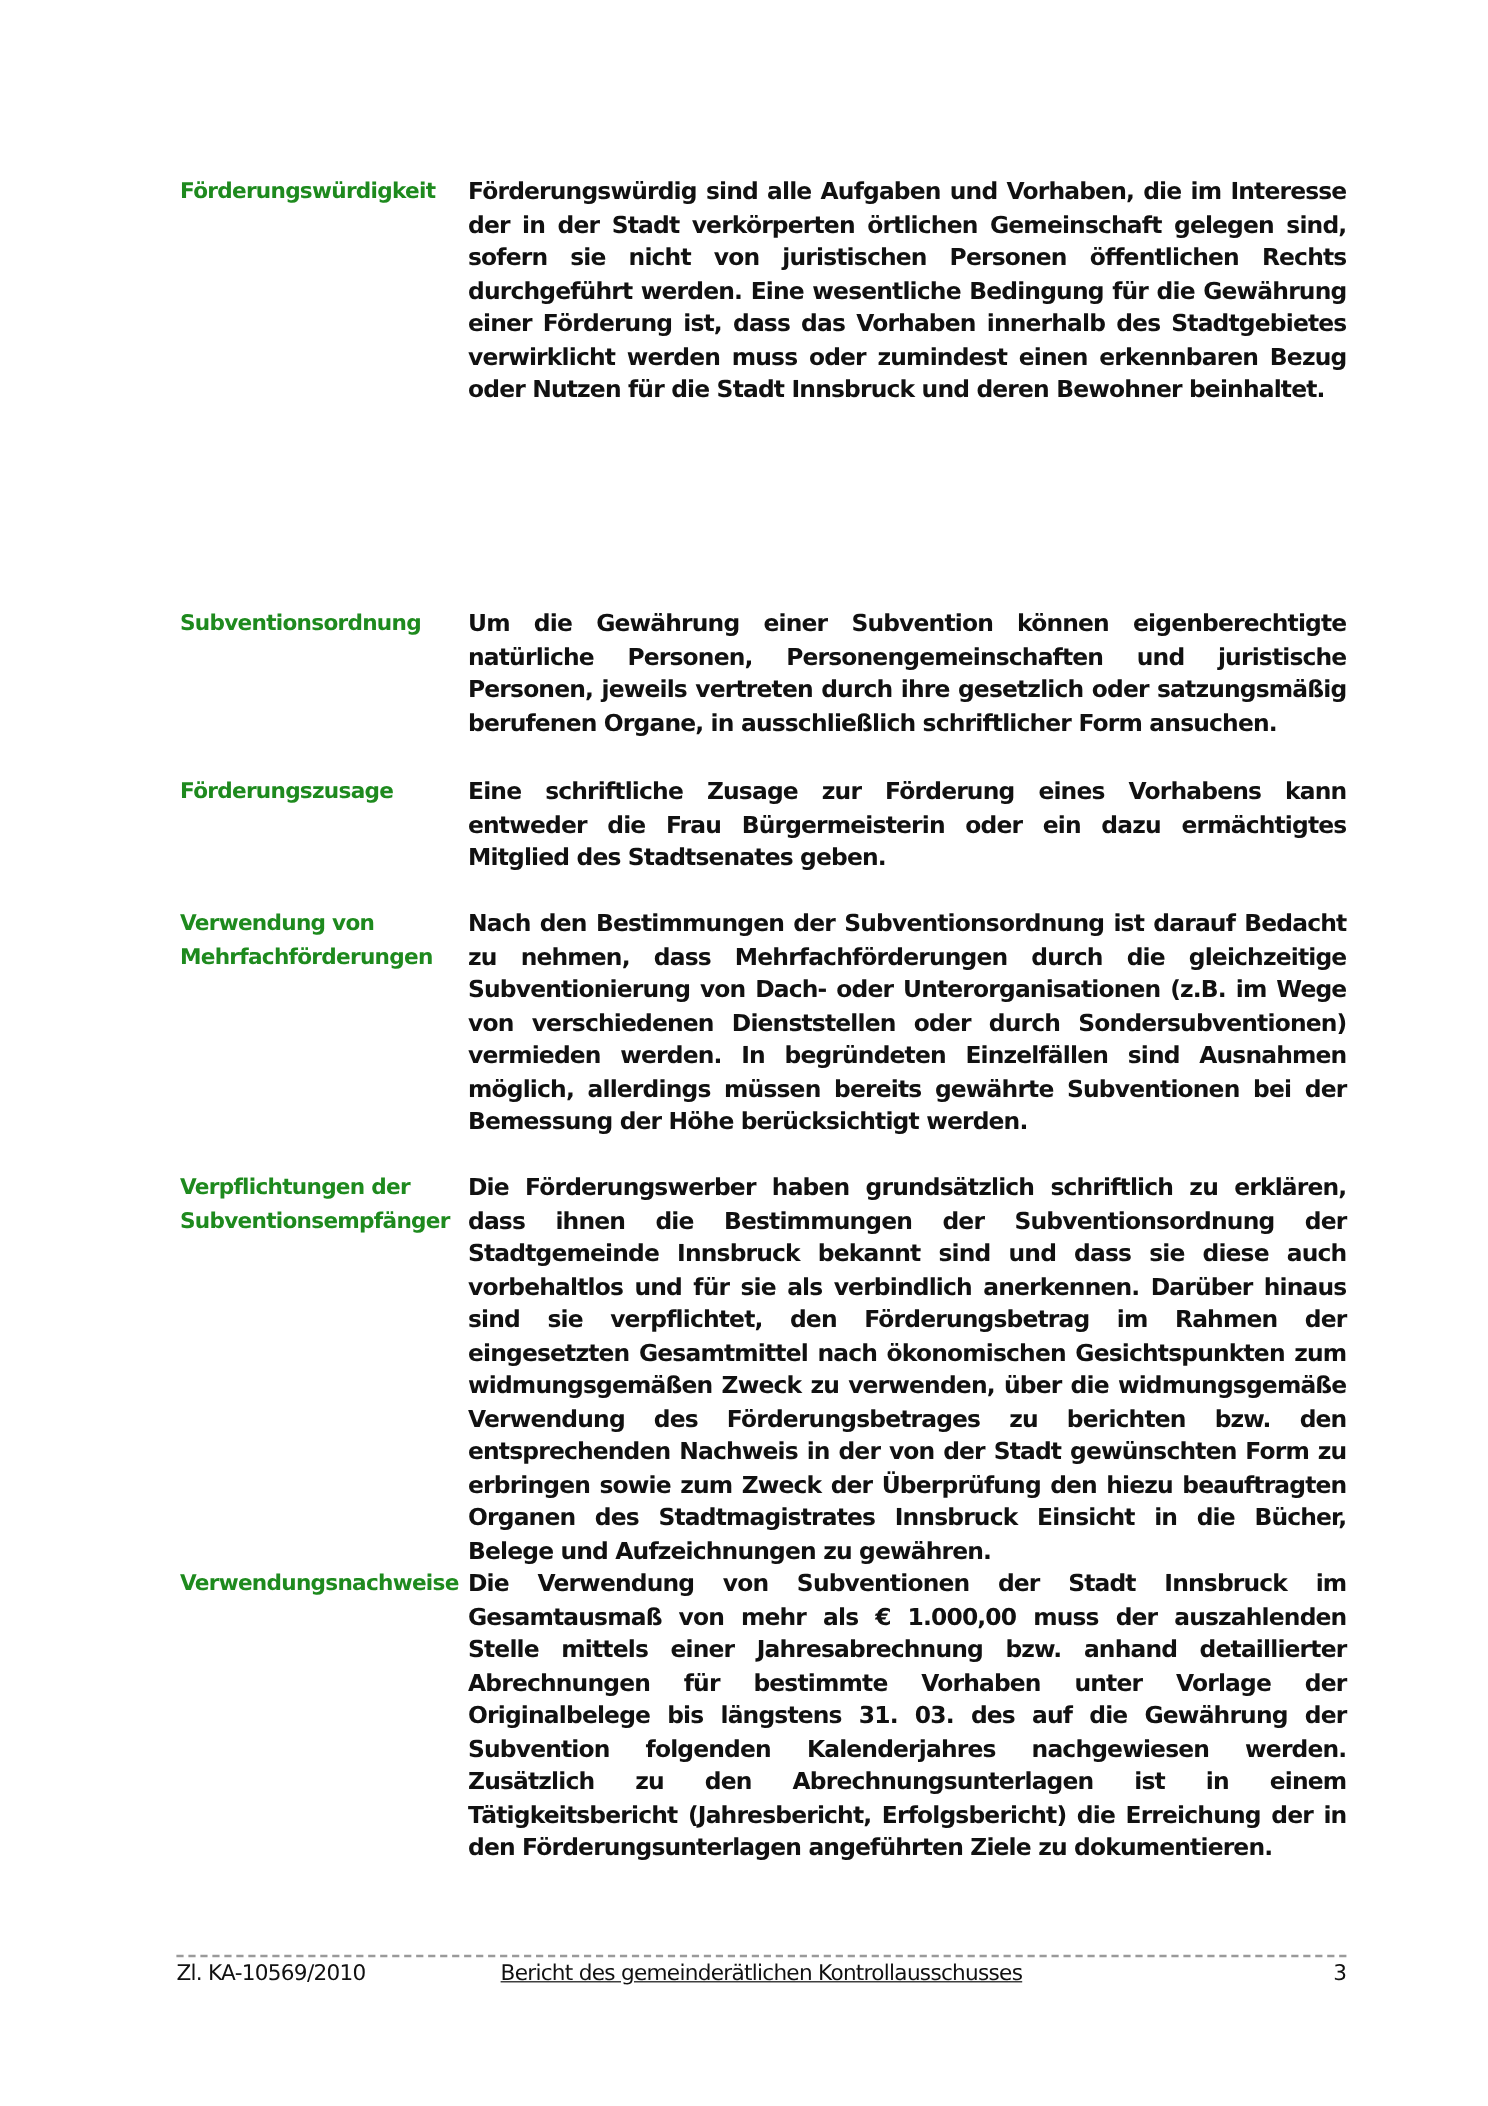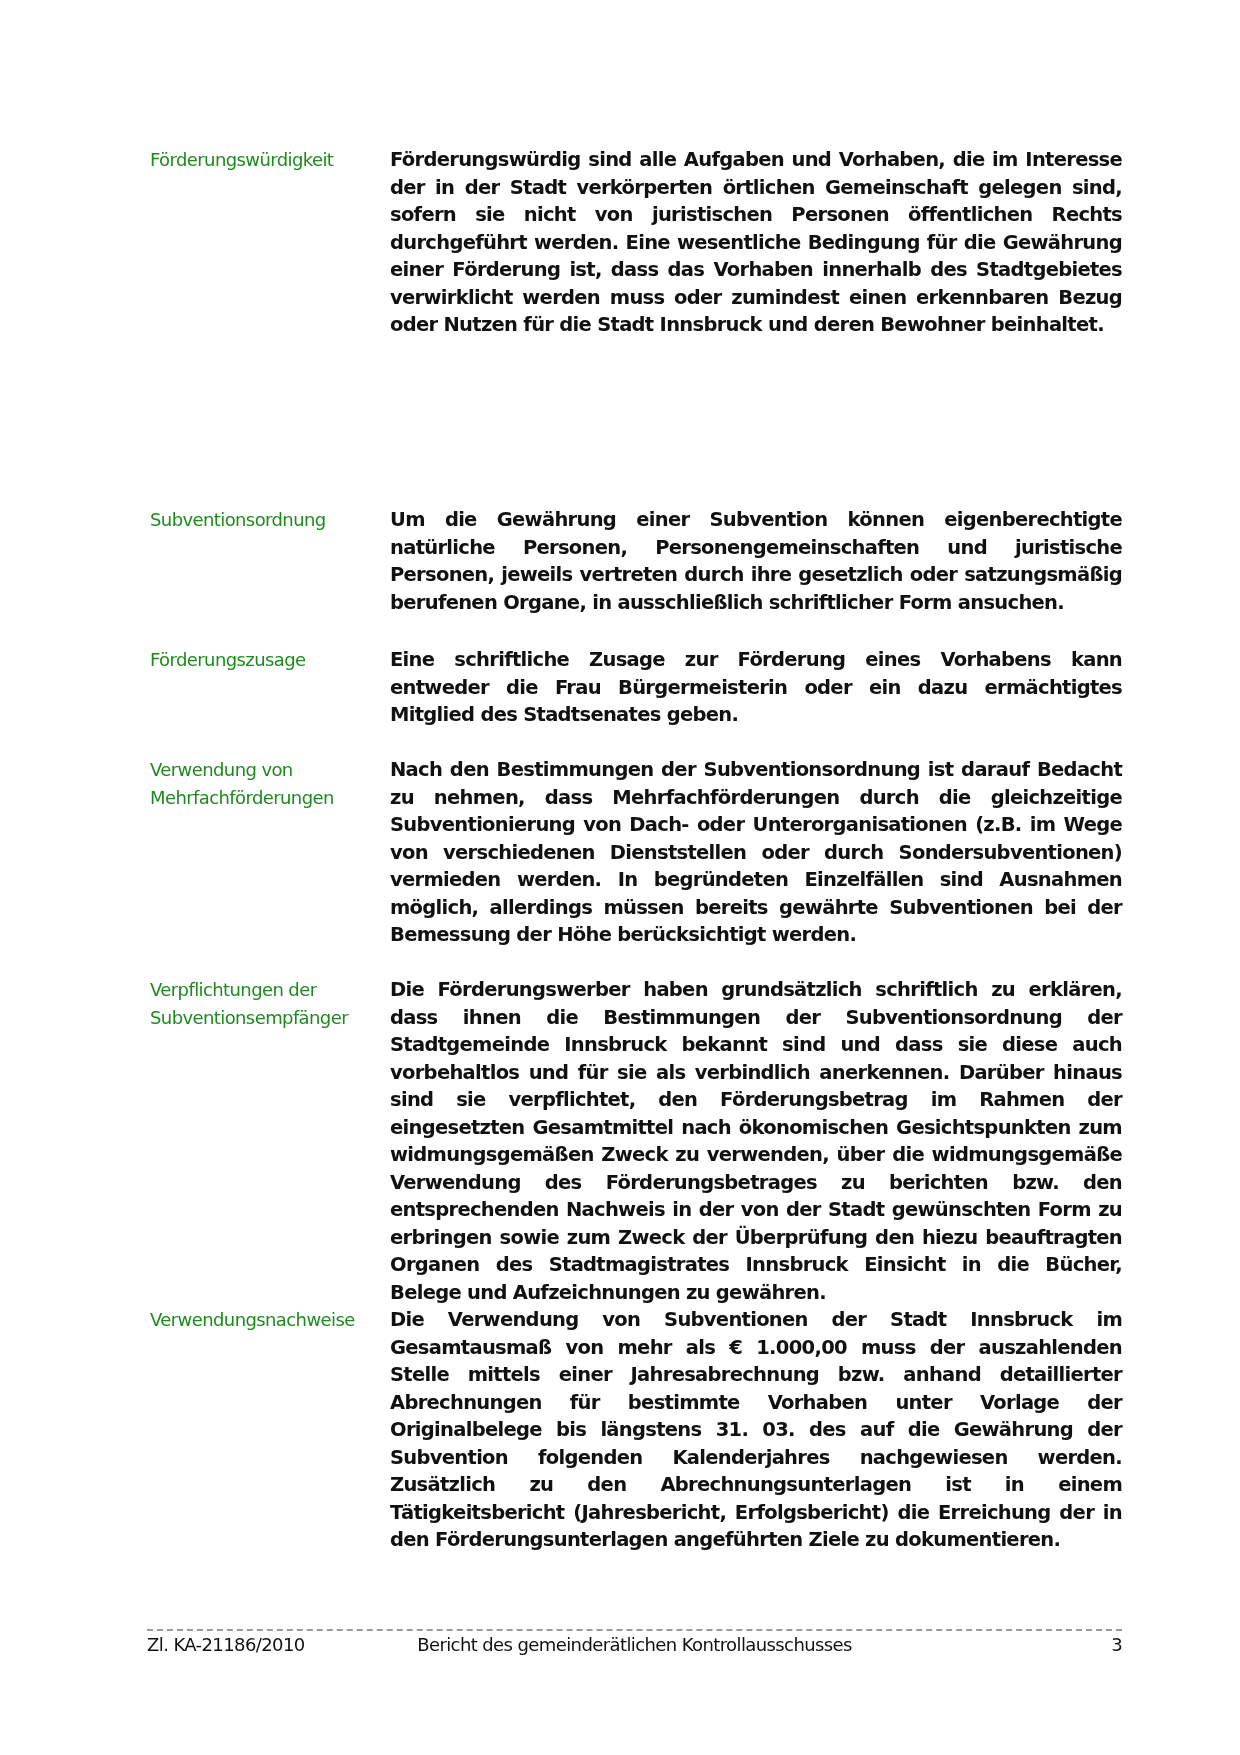--- a/index.html
+++ b/index.html
@@ -1,29 +1,29 @@
 <!DOCTYPE html>
 <html><head>
 <meta charset="utf-8">
 <style>
   html, body { margin: 0; padding: 0; background: #ffffff; }
   body { width: 1240px; height: 1755px; position: relative; overflow: hidden;
          font-family: "DejaVu Sans", "Liberation Sans", sans-serif; color: #111; }
   .section { position: absolute; left: 150px; width: 972px; }
   .label { position: absolute; left: 0; top: 0; width: 225px; color: #1e8a1e;
-           font-size: 18px; line-height: 27.5px; letter-spacing: -0.6px; }
+           font-size: 18px; line-height: 27.5px; letter-spacing: -0.6px; font-weight: bold; }
   .body { position: absolute; left: 240px; width: 732px; font-size: 19.5px;
           line-height: 27.5px; text-align: justify; letter-spacing: -0.7px; font-weight: bold; }
   .body p { margin: 0 0 27.5px 0; }
   .body p:last-child { margin-bottom: 0; }
   .footer { position: absolute; left: 147px; width: 975px; top: 1629px;
             border-top: 2px dashed #9a9a9a; }
   .footer span { position: absolute; top: 3px; font-size: 18px; letter-spacing: -0.6px; color: #111; }
   .f-left { left: 0; }
-  .f-center { left: 0; right: 0; text-align: center; }
+  .f-center { left: 0; right: 0; text-align: center; text-decoration: underline; }
   .f-right { right: 0; }
 </style>
 </head>
 <body>
 
 <div class="section" style="top:146px;">
   <div class="label">Förderungswürdigkeit</div>
   <div class="body">
     <p>Förderungswürdig sind alle Aufgaben und Vorhaben, die im Interesse der in der Stadt verkörperten örtlichen Gemeinschaft gelegen sind, sofern sie nicht von juristischen Personen öffentlichen Rechts durchgeführt werden. Eine wesentliche Bedingung für die Gewährung einer Förderung ist, dass das Vorhaben innerhalb des Stadtgebietes verwirklicht werden muss oder zumindest einen erkennbaren Bezug oder Nutzen für die Stadt Innsbruck und deren Bewohner beinhaltet.</p>
   </div>
@@ -58,16 +58,16 @@
 </div>
 
 <div class="section" style="top:1306px;">
   <div class="label">Verwendungsnachweise</div>
   <div class="body">
     <p>Die Verwendung von Subventionen der Stadt Innsbruck im Gesamtausmaß von mehr als € 1.000,00 muss der auszahlenden Stelle mittels einer Jahresabrechnung bzw. anhand detaillierter Abrechnungen für bestimmte Vorhaben unter Vorlage der Originalbelege bis längstens 31. 03. des auf die Gewährung der Subvention folgenden Kalenderjahres nachgewiesen werden. Zusätzlich zu den Abrechnungsunterlagen ist in einem Tätigkeitsbericht (Jahresbericht, Erfolgsbericht) die Erreichung der in den Förderungsunterlagen angeführten Ziele zu dokumentieren.</p>
   </div>
 </div>
 
 <div class="footer">
-  <span class="f-left">Zl. KA-21186/2010</span>
+  <span class="f-left">Zl. KA-10569/2010</span>
   <span class="f-center">Bericht des gemeinderätlichen Kontrollausschusses</span>
   <span class="f-right">3</span>
 </div>
 
 </body></html>

